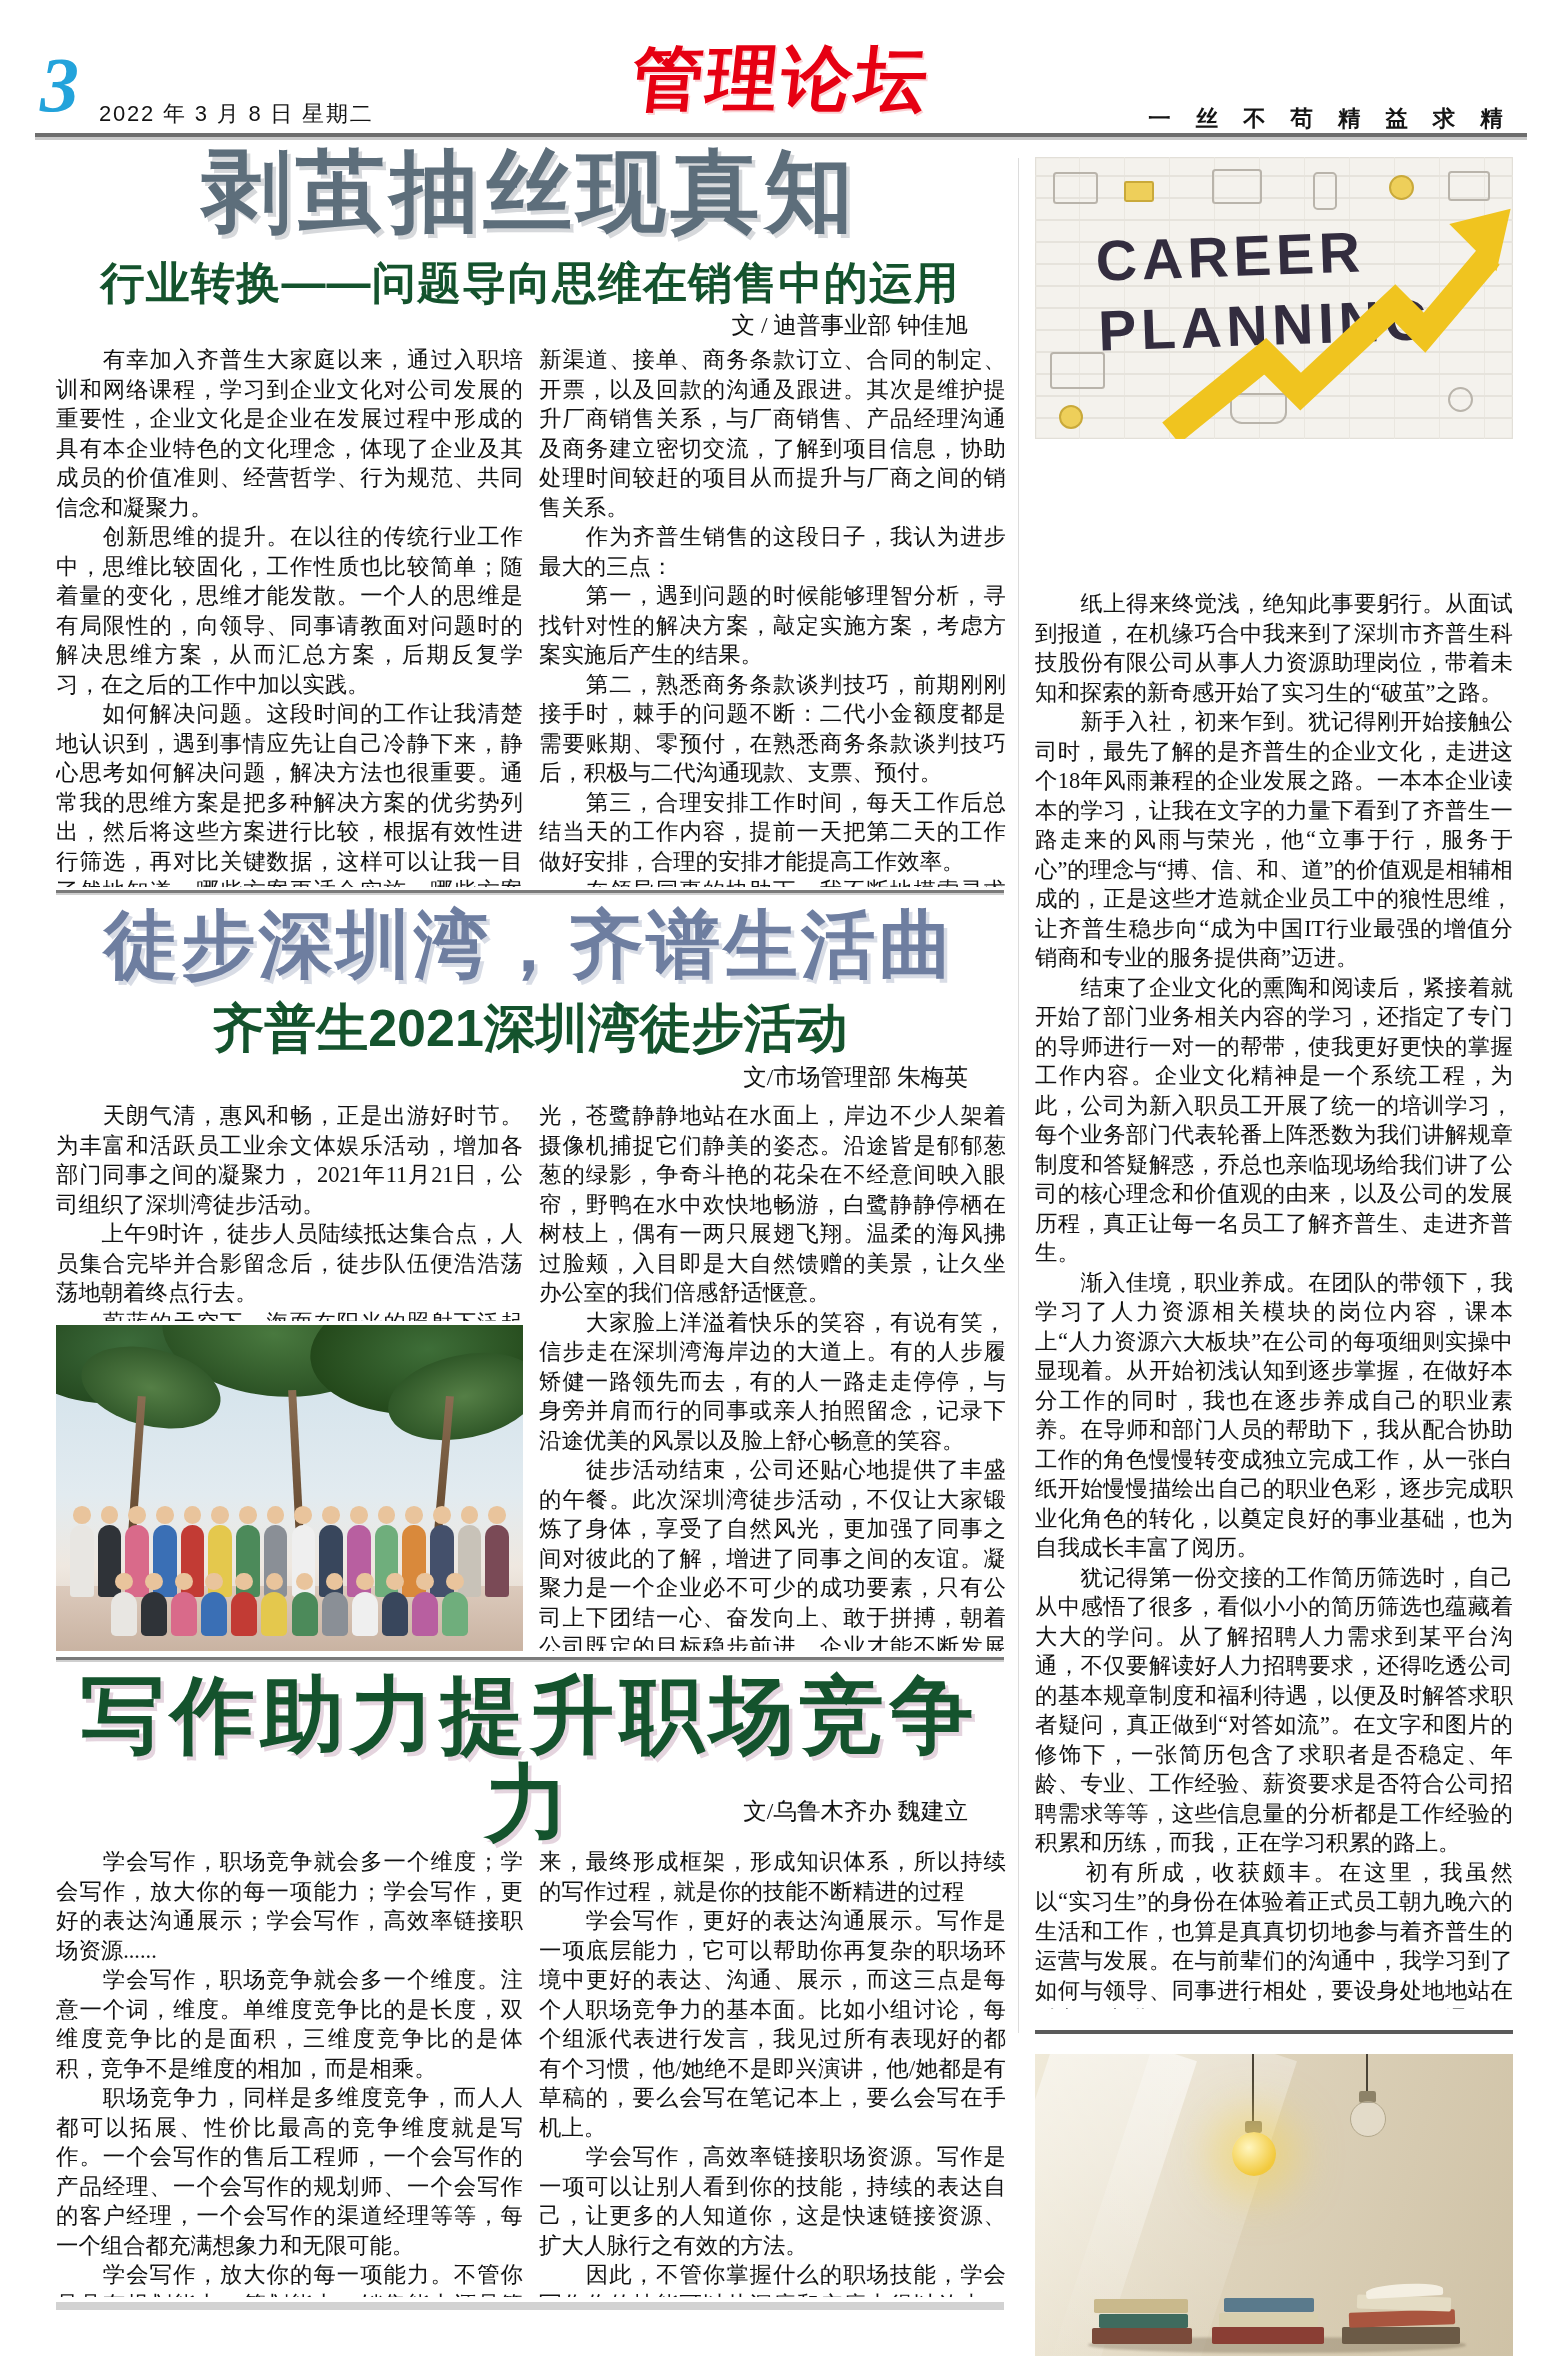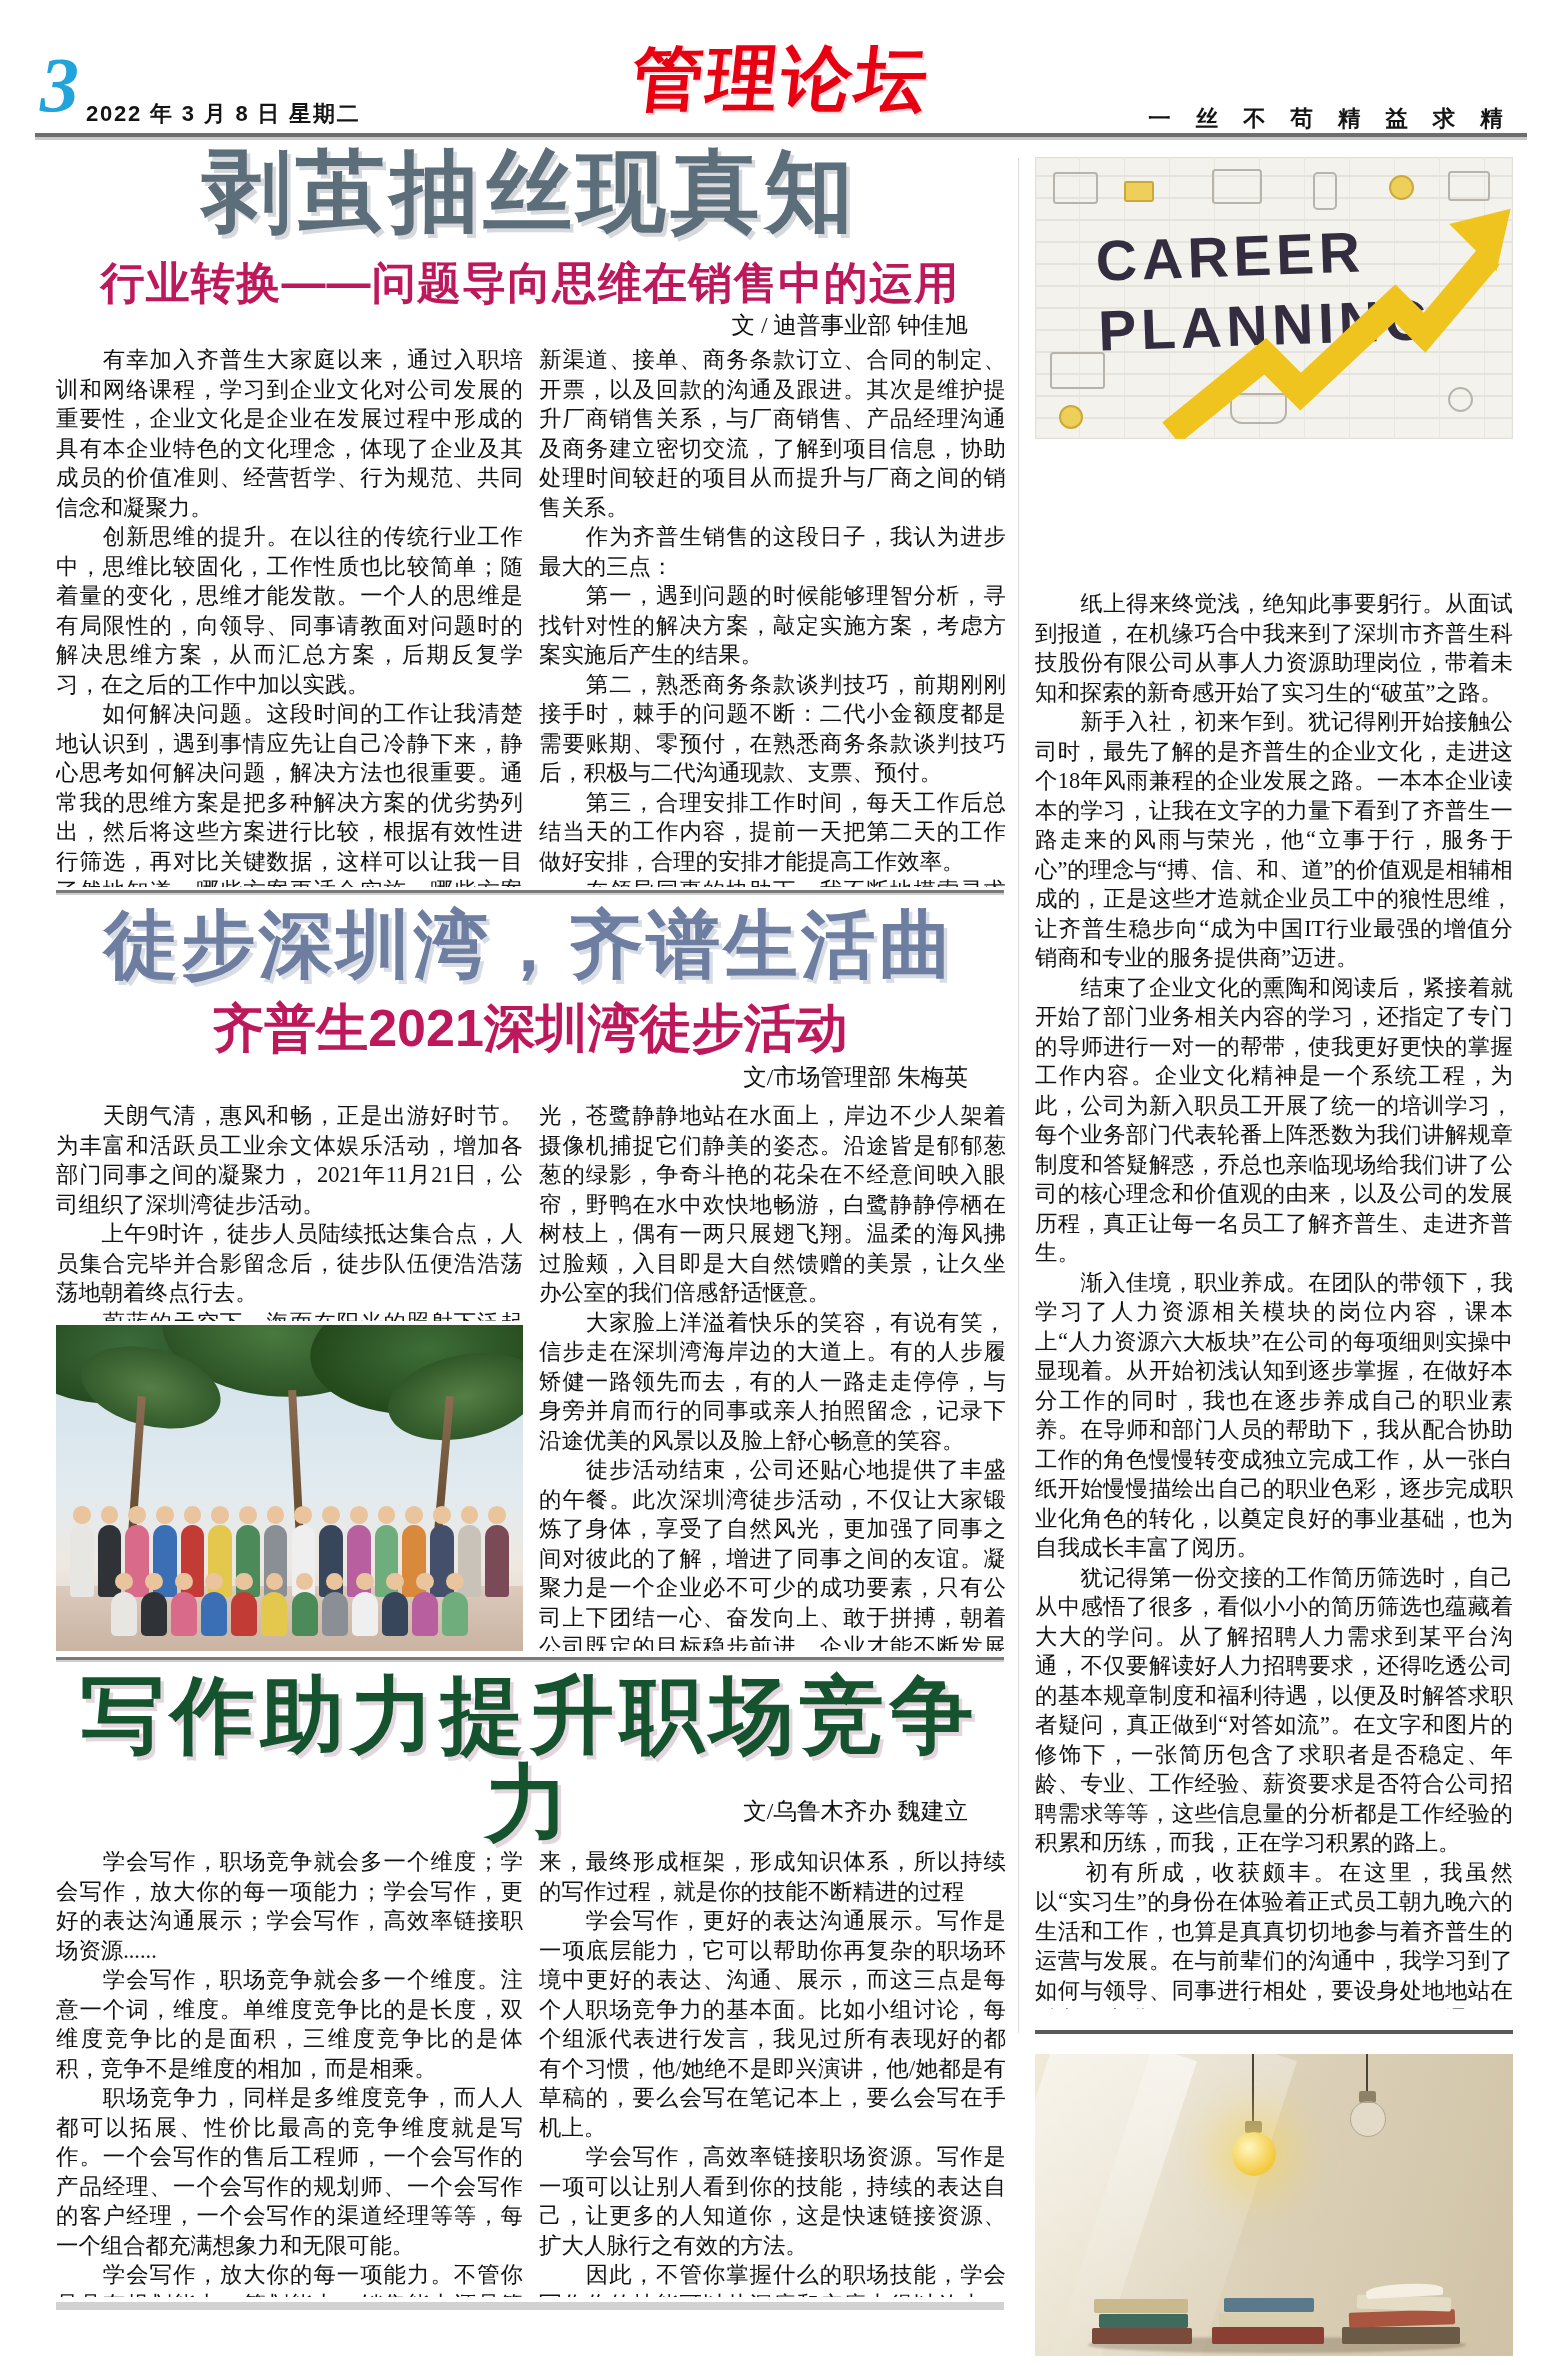--- a/index.html
+++ b/index.html
@@ -3,33 +3,33 @@
 <meta charset="utf-8">
 <style>
   html,body{margin:0;padding:0;background:#e9e9e9;}
   .page{position:relative;width:1562px;height:2366px;background:#ffffff;overflow:hidden;
         font-family:"Liberation Serif",serif;color:#111;}
   .abs{position:absolute;}
 
   
   .page-num{left:40px;top:46px;font-family:"Liberation Serif",serif;font-style:italic;
             font-weight:900;font-size:78px;color:#23a3db;line-height:1;}
-  .date-line{left:86px;top:99px;font-family:"Liberation Sans",sans-serif;font-weight:700;
+  .date-line{left:99px;top:99px;font-family:"Liberation Sans",sans-serif;font-weight:400;
              font-size:22px;color:#141414;letter-spacing:1.8px;}
   .masthead{left:591px;top:37px;width:381px;text-align:center;font-size:71px;font-weight:900;
             color:#e60012;transform:skewX(-6deg);letter-spacing:3.5px;line-height:1.2;
             font-family:"Liberation Serif",serif;text-shadow:1.8px 1.8px 0 rgba(230,0,18,.18);}
   .slogan{right:50px;top:103px;font-family:"Liberation Sans",sans-serif;font-weight:700;
           font-size:22.4px;letter-spacing:9.4px;color:#141414;}
   .header-rule{left:35px;top:133px;width:1492px;height:6.5px;
                background:linear-gradient(#6e6e6e 0 55%,#c9c9c9 55% 100%);}
 
   
   .h-title{font-family:Liberation Mono, monospace;font-weight:900;text-align:center;line-height:1.05;}
-  .h-sub{font-family:"Liberation Sans",sans-serif;font-weight:700;text-align:center;color:#be185d;}
+  .h-sub{font-family:"Liberation Sans",sans-serif;font-weight:700;text-align:center;color:#14532d;}
   .byline{font-size:23.6px;text-align:right;font-family:"Liberation Serif",serif;color:#111;}
   .body-text{font-size:22.4px;line-height:29.5px;text-align:justify;white-space:pre-line;
              overflow:hidden;color:#121212;}
   .rule{background:linear-gradient(#7a7a7a 0 55%,#cfcfcf 55% 100%);}
 
   
   .a1-title{left:56px;top:152px;width:948px;font-size:89px;color:#5d6e7b;
             text-shadow:3.5px 4.1px 0 rgba(90,100,110,.25);letter-spacing:4.7px;}
   .a1-sub{left:56px;top:254px;width:948px;font-size:44px;letter-spacing:1.2px;}
   .a1-byline{left:56px;top:309px;width:912px;}

